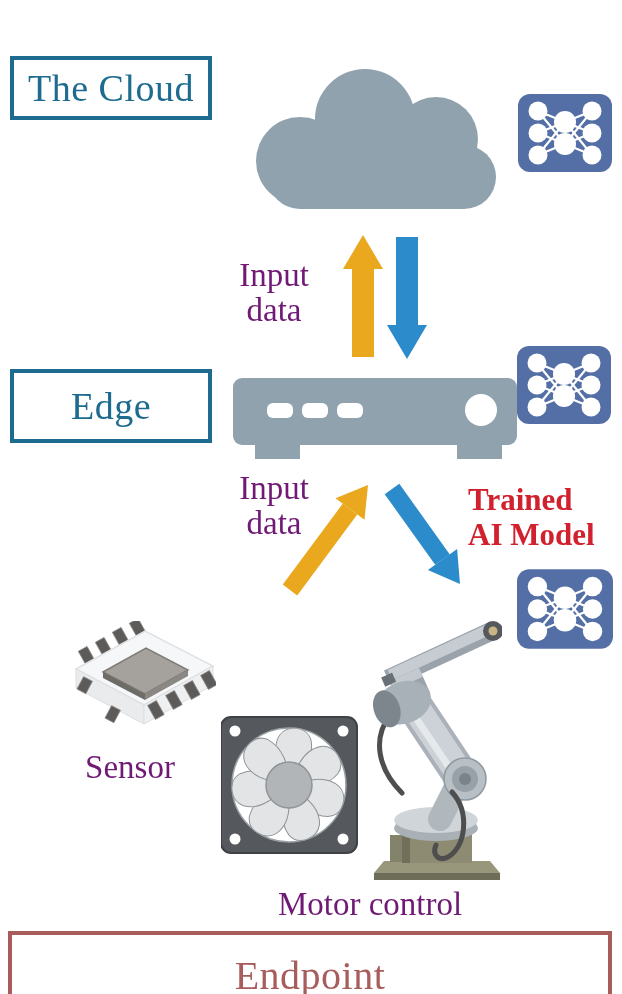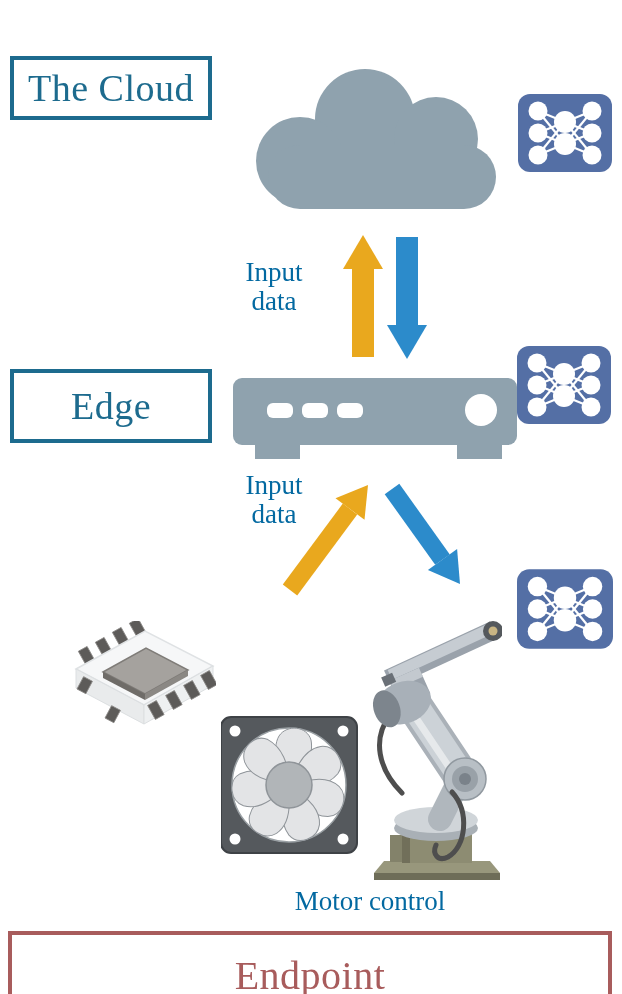--- a/index.html
+++ b/index.html
@@ -8,21 +8,21 @@
     font-family:Liberation Serif, serif;overflow:hidden;margin-top:45px;
   }
   .abs{position:absolute;}
   .layer-box{
     box-sizing:border-box;border:4px solid #1D6B8E;color:#1D6B8E;
     display:flex;align-items:center;justify-content:center;
     font-size:38px;letter-spacing:.5px;background:#fff;
   }
   .layer-box.endpoint{border-color:#A85C5C;color:#A85C5C;font-size:40px;}
   .caption{
-    color:#0369a1;font-size:27px;line-height:1.06;text-align:center;
+    color:#701a75;font-size:33px;line-height:1.06;text-align:center;
     white-space:pre-line;
   }
   .model-label{
     color:#D2212E;font-size:31px;font-weight:bold;line-height:1.13;
     text-align:left;white-space:pre-line;
   }
 </style>
 </head>
 <body>
 
@@ -134,20 +134,22 @@
     <g fill="#E9A81E">
       <polygon points="17.2,118.4 2.8,107.6 62.8,26.6 77.2,37.4"></polygon>
       <polygon points="88,8 84.5,42.7 55.5,21.3"></polygon>
     </g>
     <g fill="#2C8BCB">
       <polygon points="104.7,17.2 119.3,6.8 169.8,77.4 155.2,87.8"></polygon>
       <polygon points="180,107 147.9,93.1 177.1,72.1"></polygon>
     </g>
   </svg>
 
+  <div class="abs model-label" style="left:468px;top:437px;width:154px;">Trained
+AI Model</div>
 
   <svg class="abs" style="left:517px;top:524px;" width="96" height="80" viewBox="0 0 94 78">
     <rect x="0" y="0" width="94" height="78" rx="12" fill="#546FA5"></rect>
     <g stroke="#ffffff" stroke-width="2.2">
       <line x1="20" y1="17" x2="47" y2="28"></line>
         <line x1="20" y1="17" x2="47" y2="50"></line>
       <line x1="20" y1="39" x2="47" y2="28"></line>
         <line x1="20" y1="39" x2="47" y2="50"></line>
       <line x1="20" y1="61" x2="47" y2="28"></line>
         <line x1="20" y1="61" x2="47" y2="50"></line>
@@ -190,20 +192,21 @@
     <g fill="#5d5b59" stroke="#8a8886" stroke-width="0.8">
       <rect x="-5" y="0" width="10" height="16" transform="translate(104,82) rotate(-29)"></rect>
       <rect x="-5" y="0" width="10" height="16" transform="translate(122,72) rotate(-29)"></rect>
       <rect x="-5" y="0" width="10" height="16" transform="translate(140,62) rotate(-29)"></rect>
       <rect x="-5" y="0" width="10" height="16" transform="translate(157,52) rotate(-29)"></rect>
       <rect x="-5" y="0" width="10" height="14" transform="translate(40,58) rotate(28)"></rect>
       <rect x="-5" y="0" width="10" height="14" transform="translate(68,87) rotate(28)"></rect>
     </g>
   </svg>
 
+  <div class="abs caption" style="left:55px;top:705px;width:150px;">Sensor</div>
 
   <svg class="abs" style="left:221px;top:670px;" width="137" height="140" viewBox="0 0 137 140">
     <rect x="0" y="2" width="136" height="136" rx="10" fill="#55595D" stroke="#3e4246" stroke-width="2"></rect>
     <circle cx="68" cy="70" r="57" fill="#ffffff" stroke="#9aa0a4" stroke-width="1.5"></circle>
     <g fill="#ffffff">
       <circle cx="14" cy="16" r="5.5"></circle>
         <circle cx="122" cy="16" r="5.5"></circle>
       <circle cx="14" cy="124" r="5.5"></circle>
         <circle cx="122" cy="124" r="5.5"></circle>
     </g>

